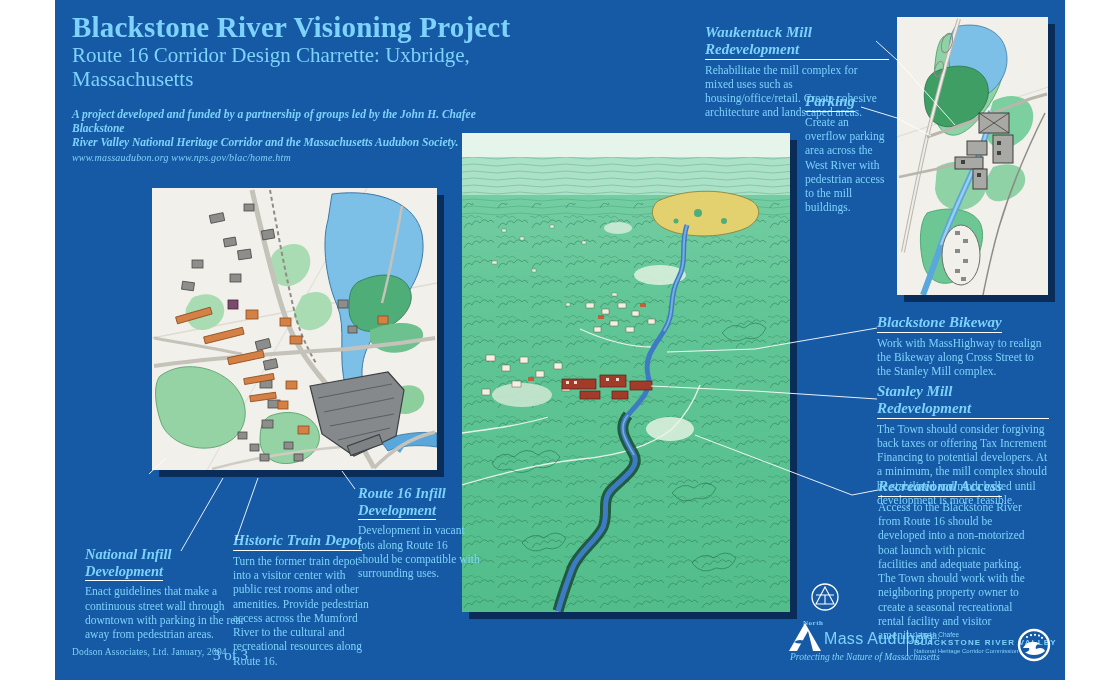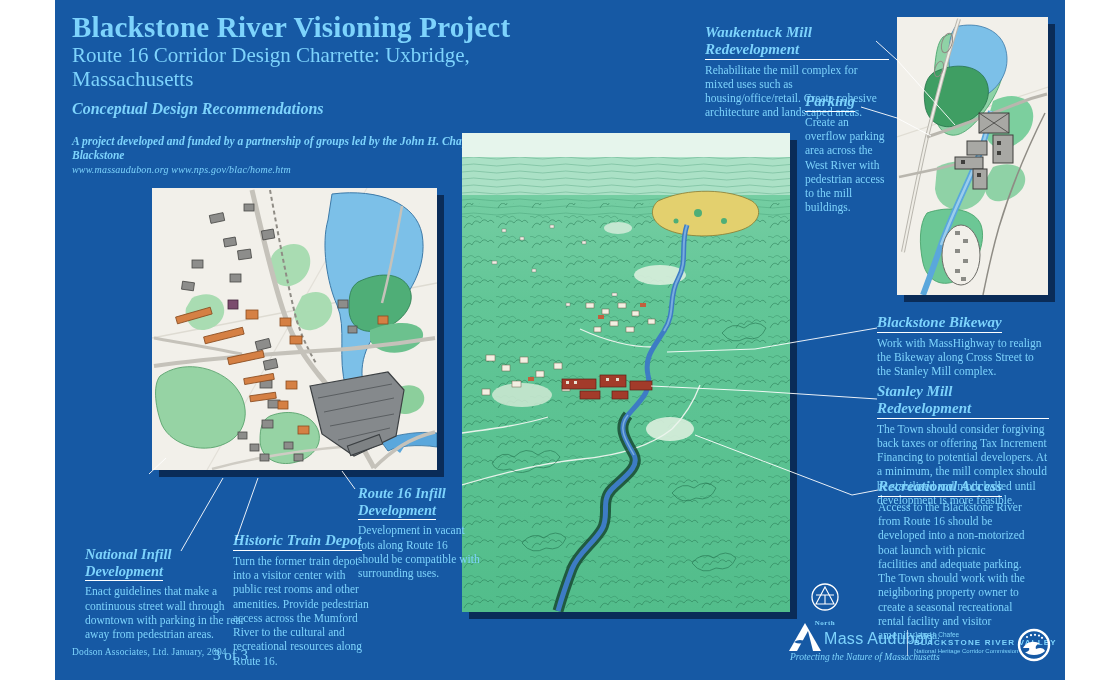--- a/index.html
+++ b/index.html
@@ -36,21 +36,21 @@
   #co-stanley{left:822px;top:383px;width:172px;}
   #co-recreation{left:823px;top:477px;width:150px;}
   #co-realign{left:20px;top:440px;width:82px;}
   #co-downtown{left:30px;top:546px;width:172px;}
   #co-depot{left:178px;top:531px;width:140px;}
   #co-infill{left:303px;top:485px;width:122px;}
   #co-realign .co-title, #co-downtown .co-title, #co-infill .co-title{font-size:14.5px;}
   
   #leaders{position:absolute;left:0;top:0;width:1010px;height:680px;pointer-events:none;}
   
-  #north{position:absolute;left:748px;top:582px;width:44px;text-align:center;font-weight:bold;}
+  #north{position:absolute;left:748px;top:582px;width:44px;font-weight:bold;}
   #north .nlabel{font-size:7px;letter-spacing:.5px;margin-top:1px;}
   
   #footer-credit{position:absolute;left:17px;top:647px;font-size:9.5px;letter-spacing:.2px;}
   #footer-page{position:absolute;left:158px;top:647px;font-size:15px;}
   
   #audubon{position:absolute;left:733px;top:622px;width:180px;}
   #audubon .aname{font-family:"Liberation Sans",sans-serif;font-size:16px;position:absolute;left:36px;top:8px;letter-spacing:.3px;}
   #audubon .atag{font-style:italic;font-size:9.5px;position:absolute;left:2px;top:30px;white-space:nowrap;}
   #vrule{position:absolute;left:852px;top:630px;width:1px;height:26px;background:#cfe0f2;opacity:.8;}
   #chafee{position:absolute;left:859px;top:631px;width:150px;font-family:"Liberation Sans",sans-serif;line-height:1.15;}
@@ -60,23 +60,23 @@
   #wavelogo{position:absolute;left:960px;top:626px;}
 </style>
 </head>
 <body>
 
 <div id="poster">
 
   <div class="hdr">
     <div class="title">Blackstone River Visioning Project</div>
     <div class="subtitle">Route 16 Corridor Design Charrette: Uxbridge, Massachusetts</div>
-    <div class="tagline">Conceptual Design Recommendations</div>
     <div class="credit">
       <span>A project developed and funded by a partnership of groups led by the John H. Chafee Blackstone</span><br>
+      <span>River Valley National Heritage Corridor and the Massachusetts Audubon Society.</span>
     </div>
     <div class="urls">www.massaudubon.org      www.nps.gov/blac/home.htm</div>
   </div>
 
   <div id="map-left" class="mapbox">
     <svg width="285" height="282" viewBox="0 0 285 282">
       <rect width="285" height="282" fill="#f2f0ea"></rect>
       <path d="M0,150 L285,95" stroke="#dedbd2" stroke-width="1.5" fill="none"></path>
       <path d="M55,282 L215,0" stroke="#e3e0d8" stroke-width="1.2" fill="none"></path>
 

